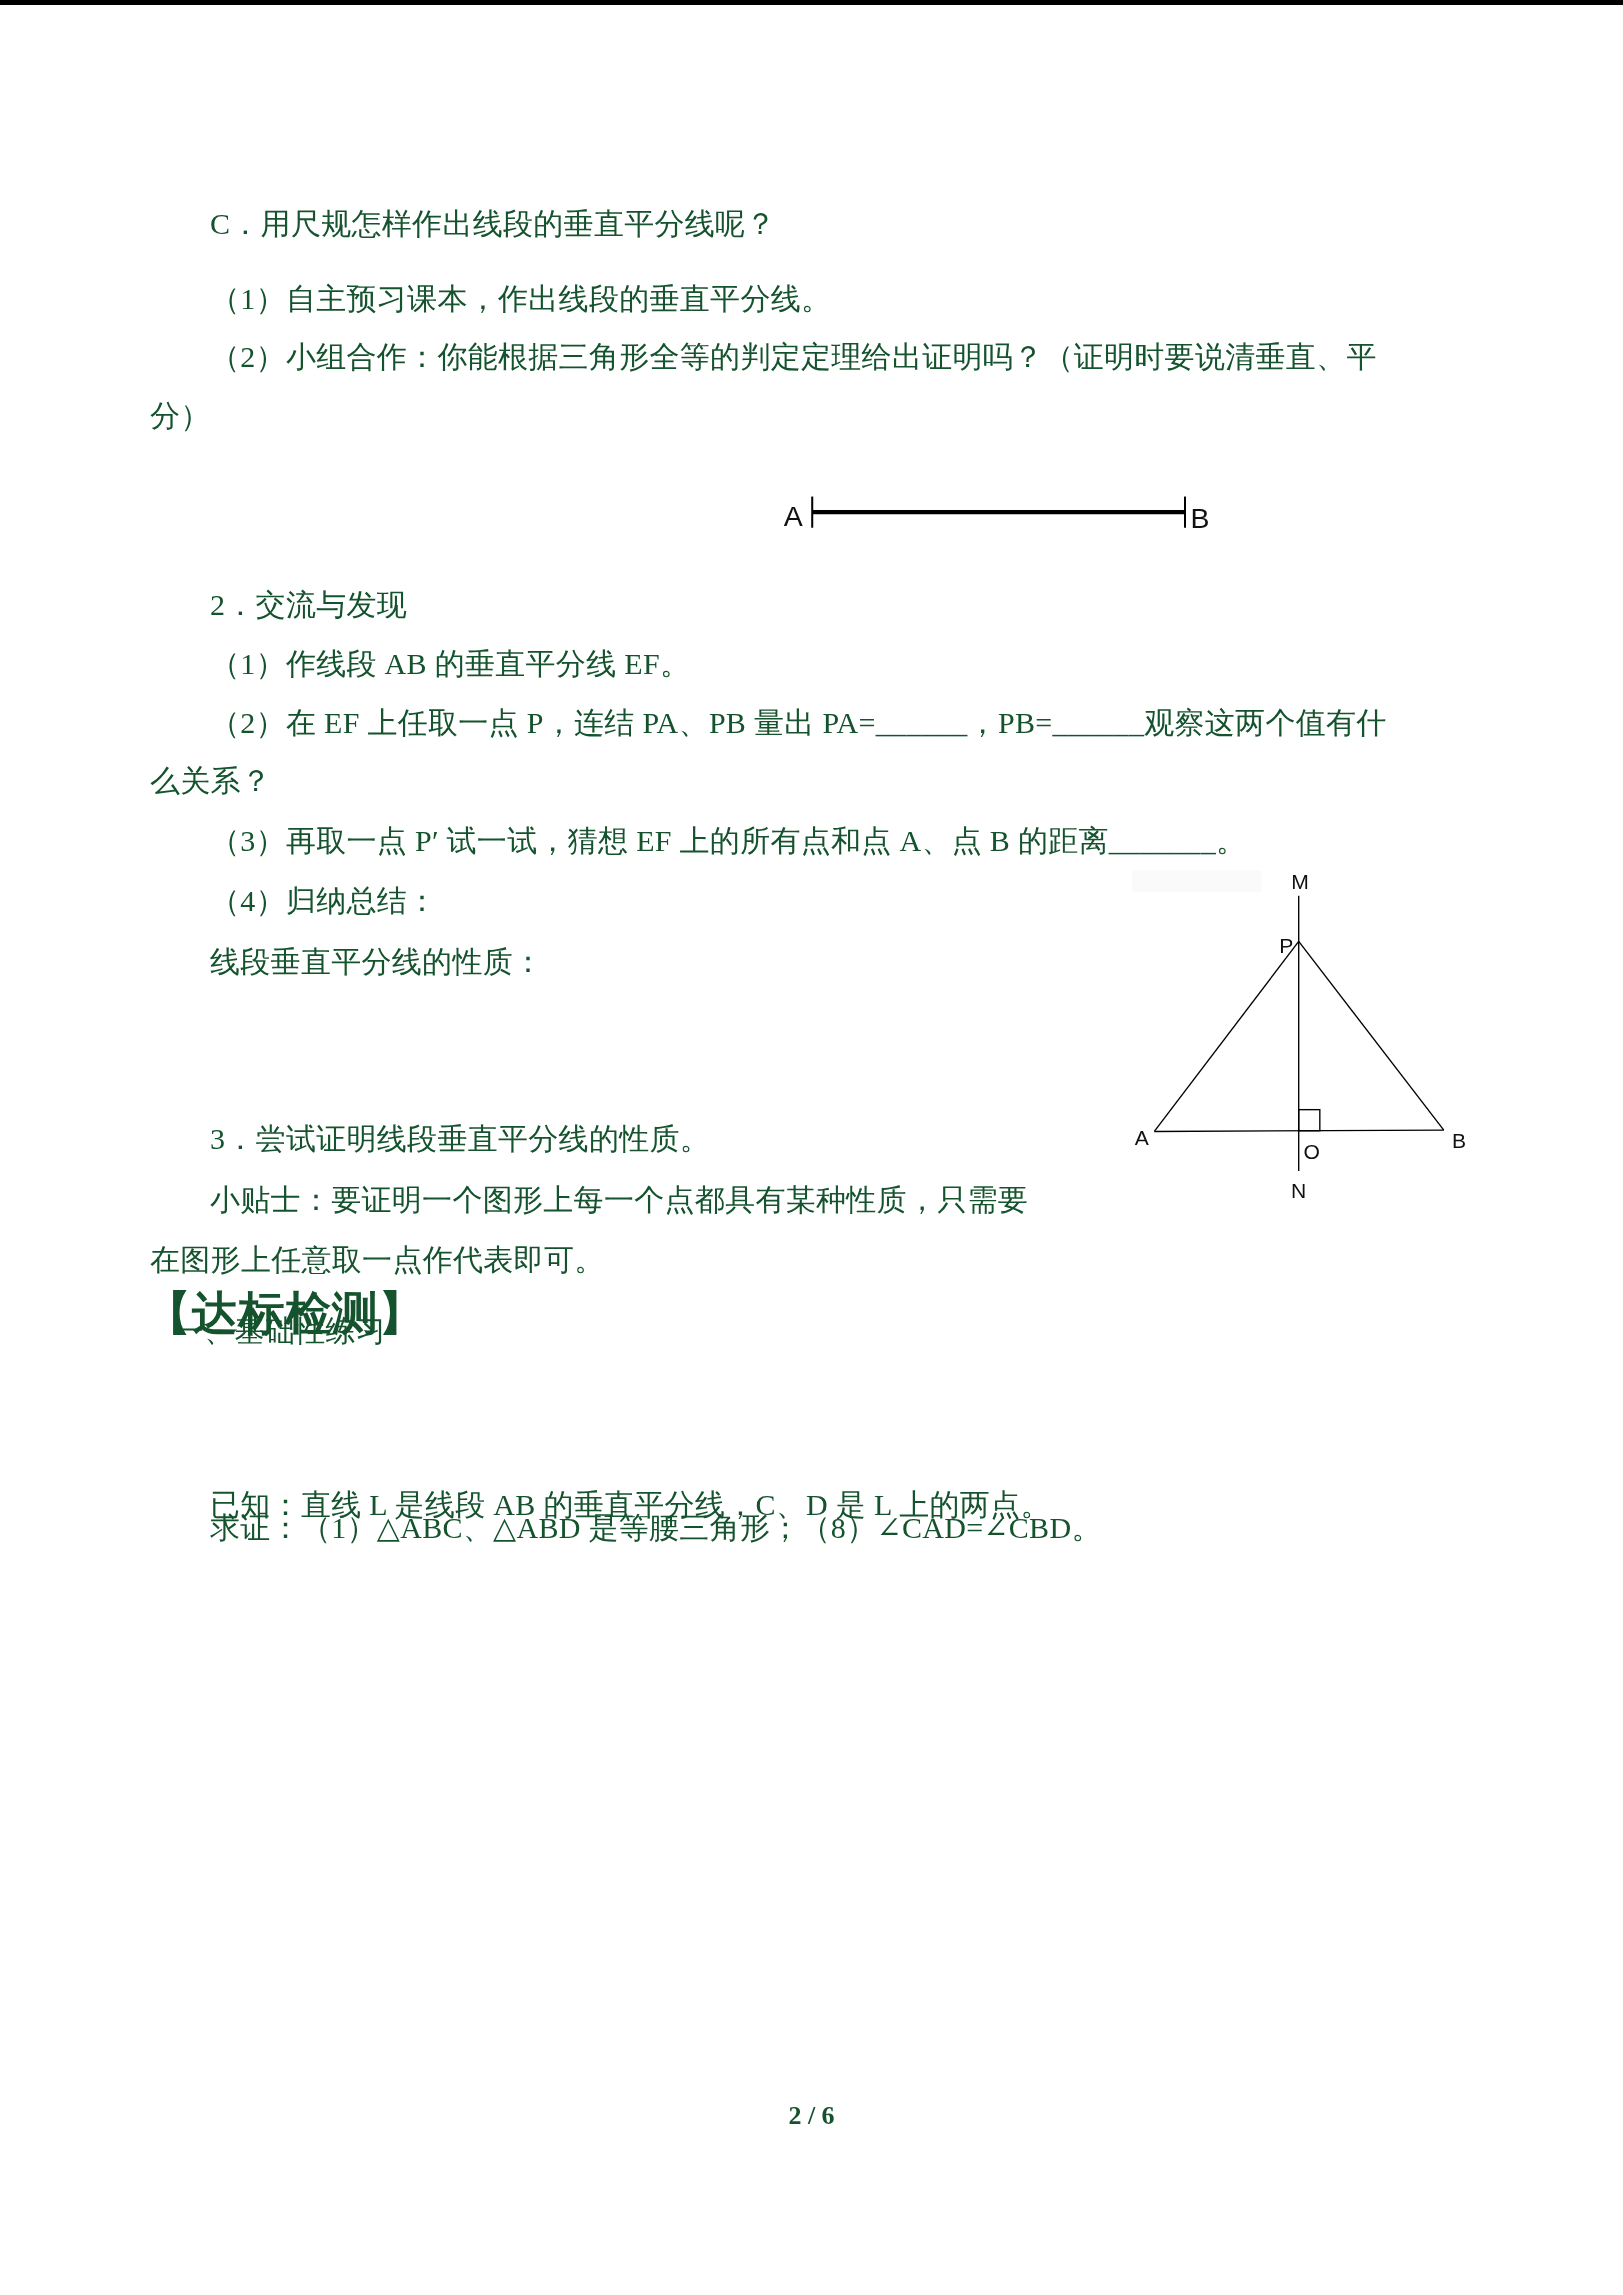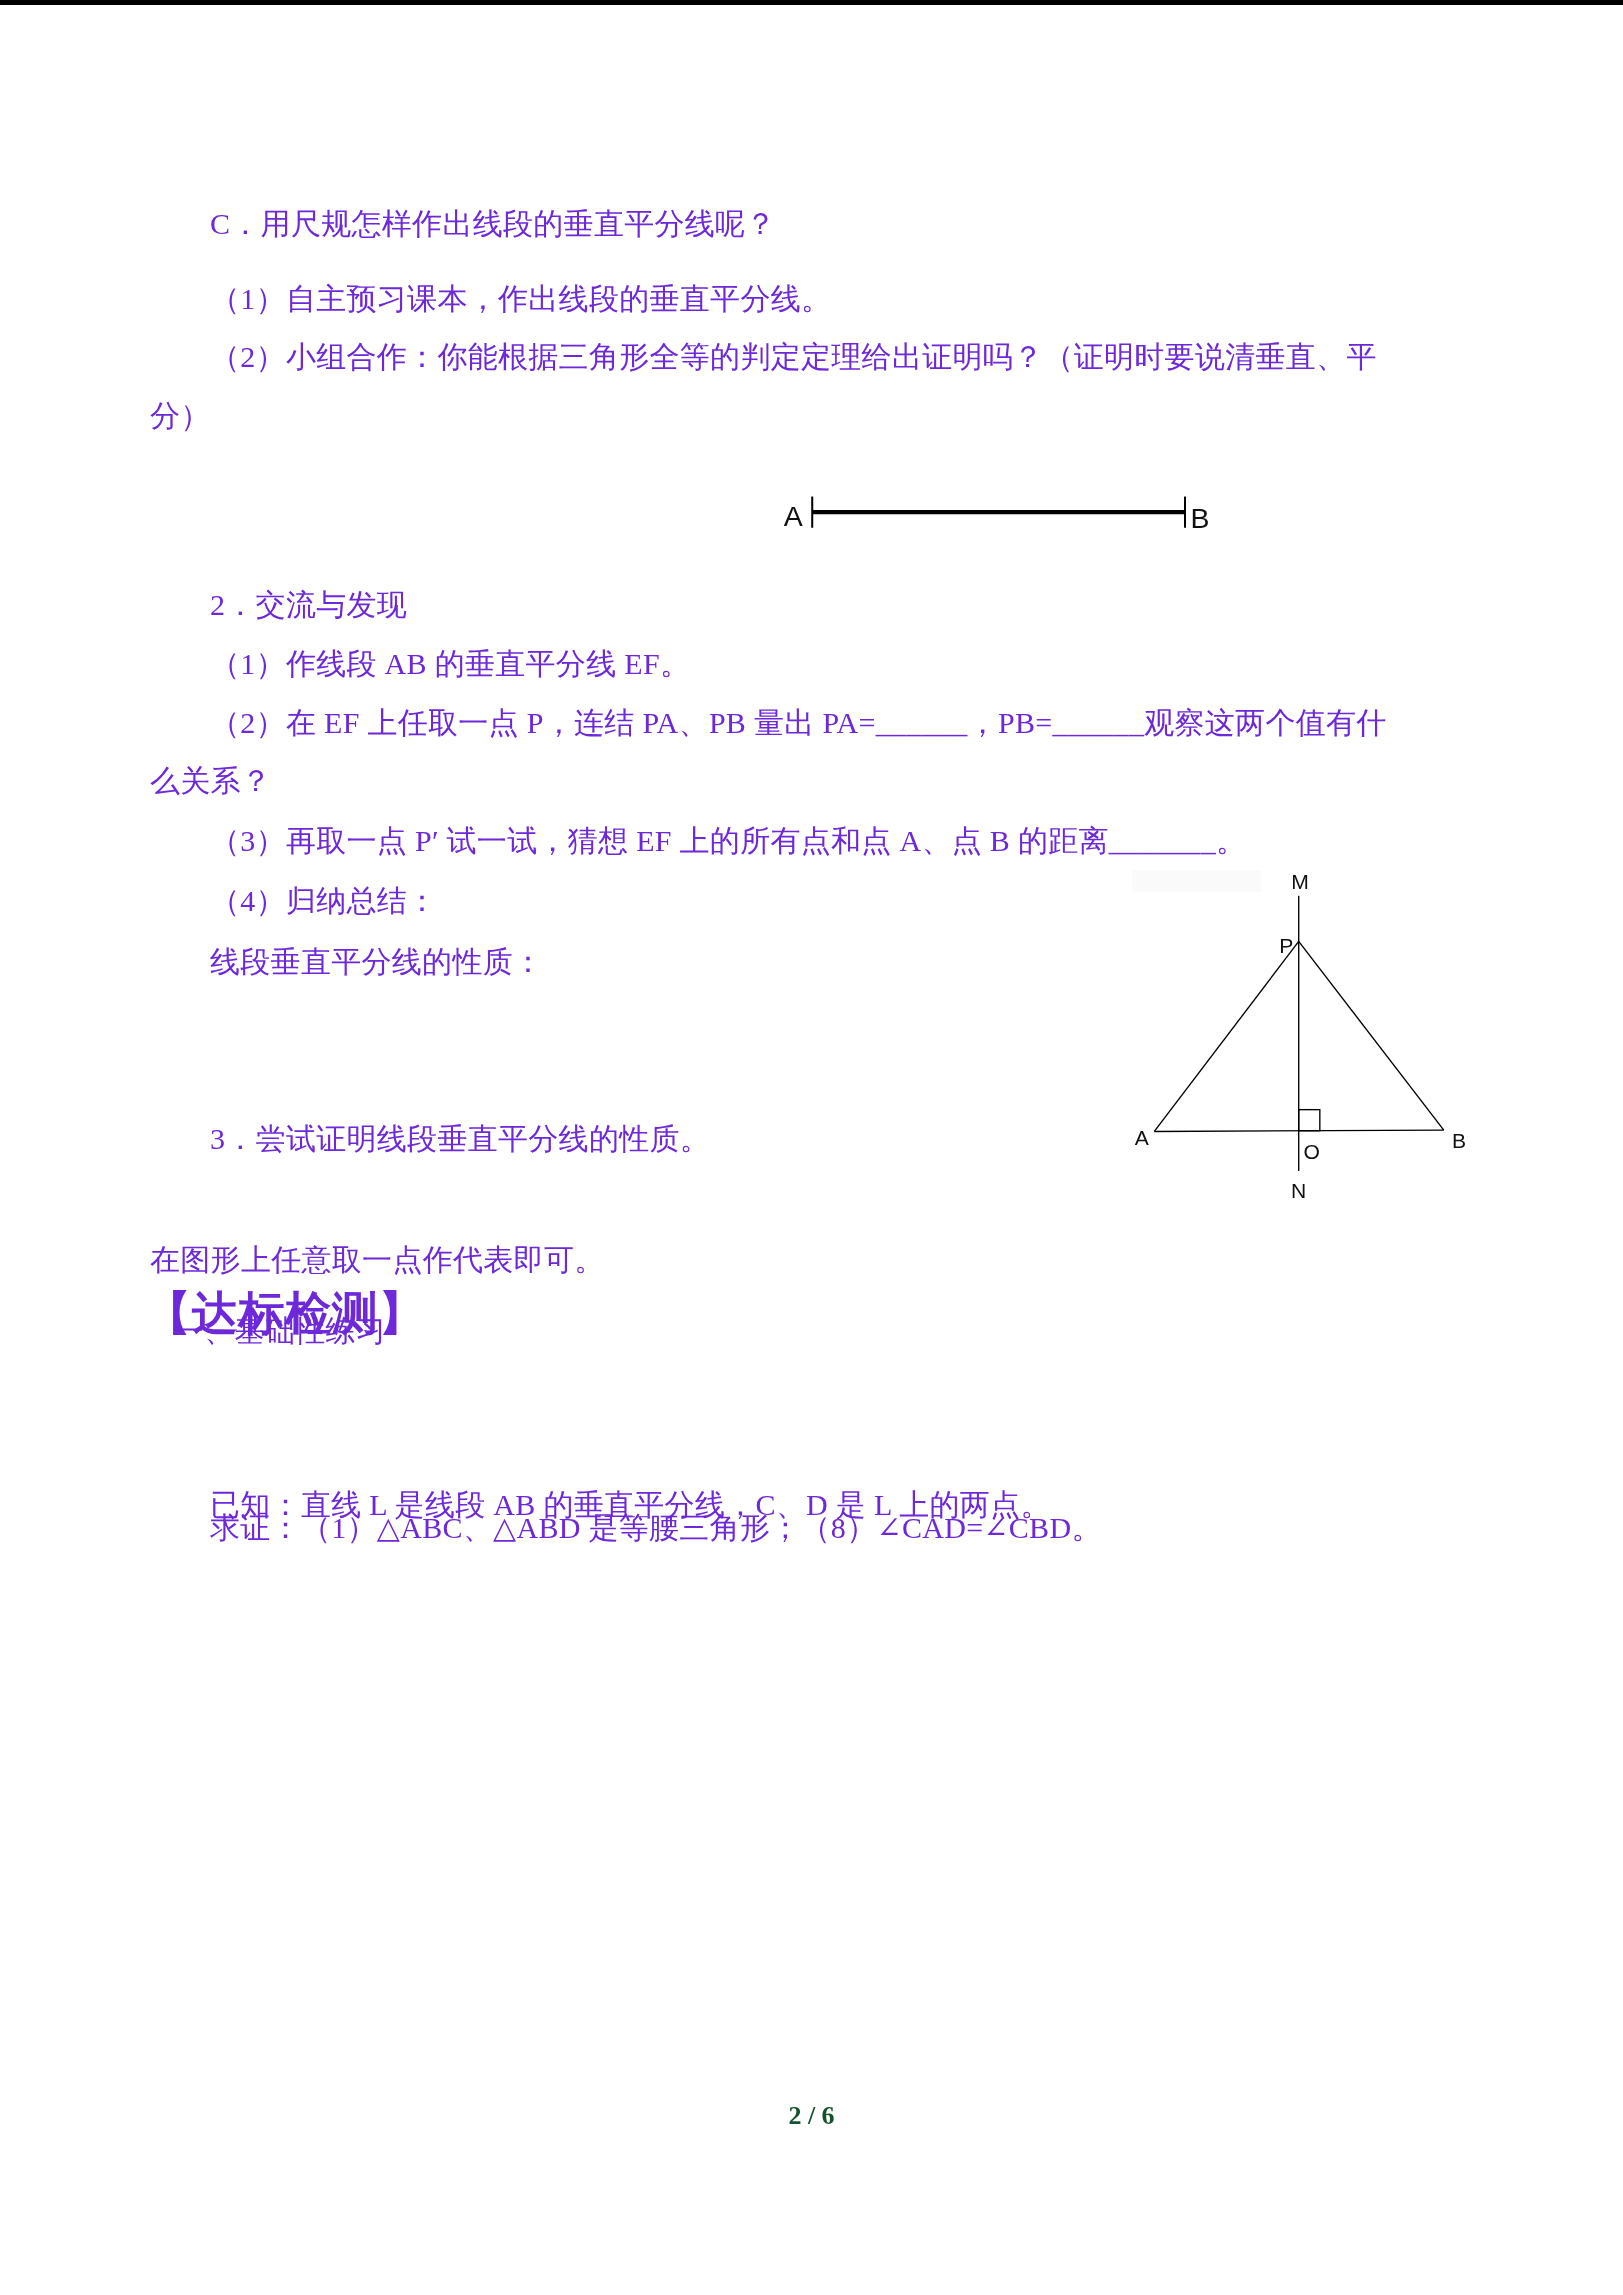--- a/index.html
+++ b/index.html
@@ -13,21 +13,21 @@
     color:#000;
   }
   .top-bar{
     position:absolute;left:0;top:0;width:1623px;height:4.8px;background:#000;
   }
   .ln{
     position:absolute;
     white-space:pre;
     font-size:30px;
     line-height:38px;
-    color:#6d28d9;
+    color:#14532d;
     letter-spacing:0.3px;
   }
   .ind{left:210px;}
   .flush{left:150px;}
   .hd{
     left:145px;
     font-size:46px;
     font-weight:bold;
     line-height:42px;
     letter-spacing:0.7px;
@@ -87,20 +87,21 @@
     <line x1="305" y1="125" x2="518" y2="402" stroke="#000" stroke-width="2"></line>
     <line x1="93" y1="404" x2="518" y2="402" stroke="#000" stroke-width="2"></line>
     <rect x="305" y="372" width="31" height="31" fill="none" stroke="#000" stroke-width="2"></rect>
     <text class="tri-label" x="85" y="424" text-anchor="end">A</text>
     <text class="tri-label" x="530" y="428" text-anchor="start">B</text>
     <text class="tri-label" x="312" y="444" text-anchor="start">O</text>
     <text class="tri-label" x="305" y="502" text-anchor="middle">N</text>
   </svg>
 
   <div class="ln ind" style="top:1120px;text-align:right;">3．尝试证明线段垂直平分线的性质。</div>
+  <div class="ln ind" style="top:1181px;">小贴士：要证明一个图形上每一个点都具有某种性质，只需要</div>
   <div class="ln flush" style="top:1241px;">在图形上任意取一点作代表即可。</div>
 
   <div class="ln hd" style="top:1293px;">【达标检测】</div>
 
   <div class="ln flush" style="top:1312px;margin-left:24px;">一、基础性练习</div>
   <div class="ln ind" style="top:1486px;">已知：直线 L 是线段 AB 的垂直平分线，C、D 是 L 上的两点。</div>
   <div class="ln ind" style="top:1509px;">求证：（1）△ABC、△ABD 是等腰三角形；（8）∠CAD=∠CBD。</div>
 
   <div class="footer">2 / 6</div>
 

